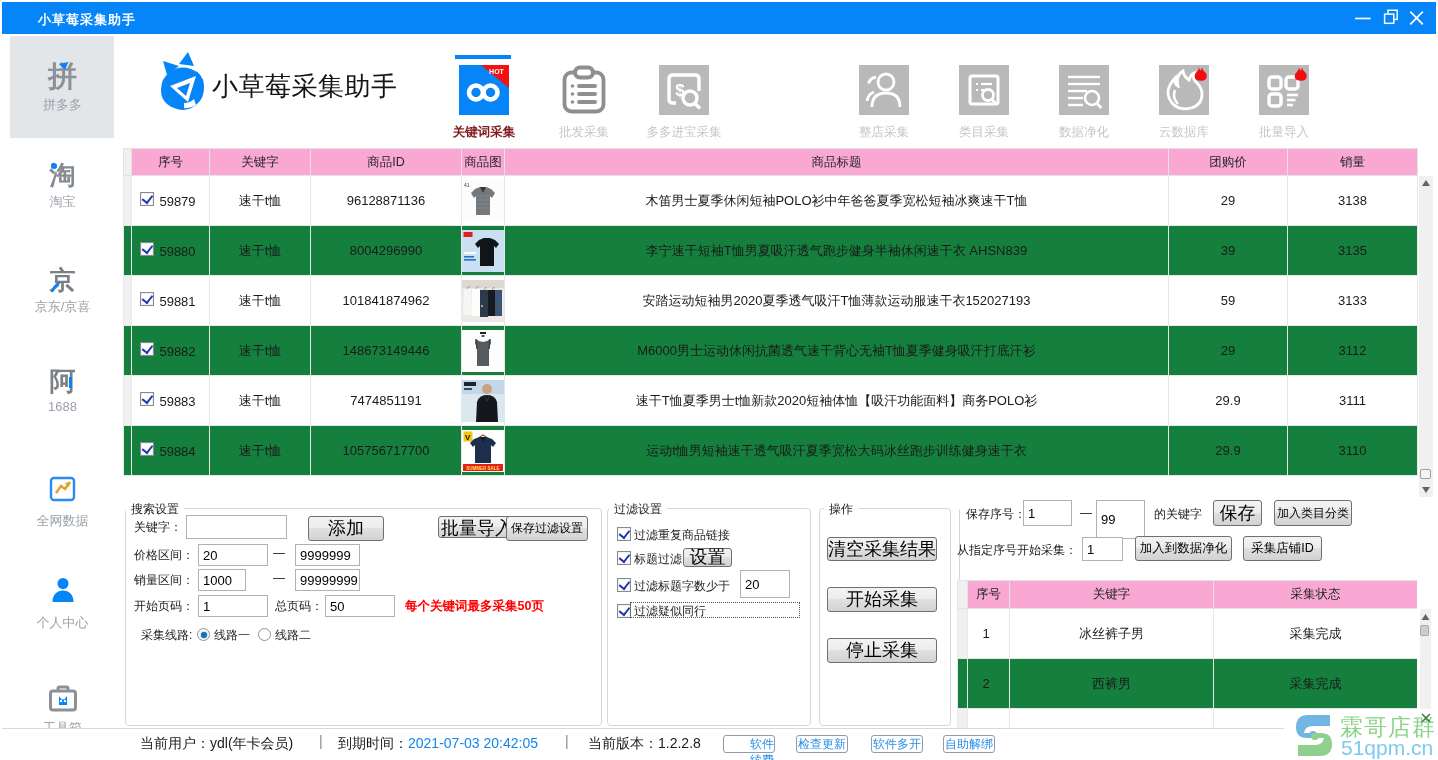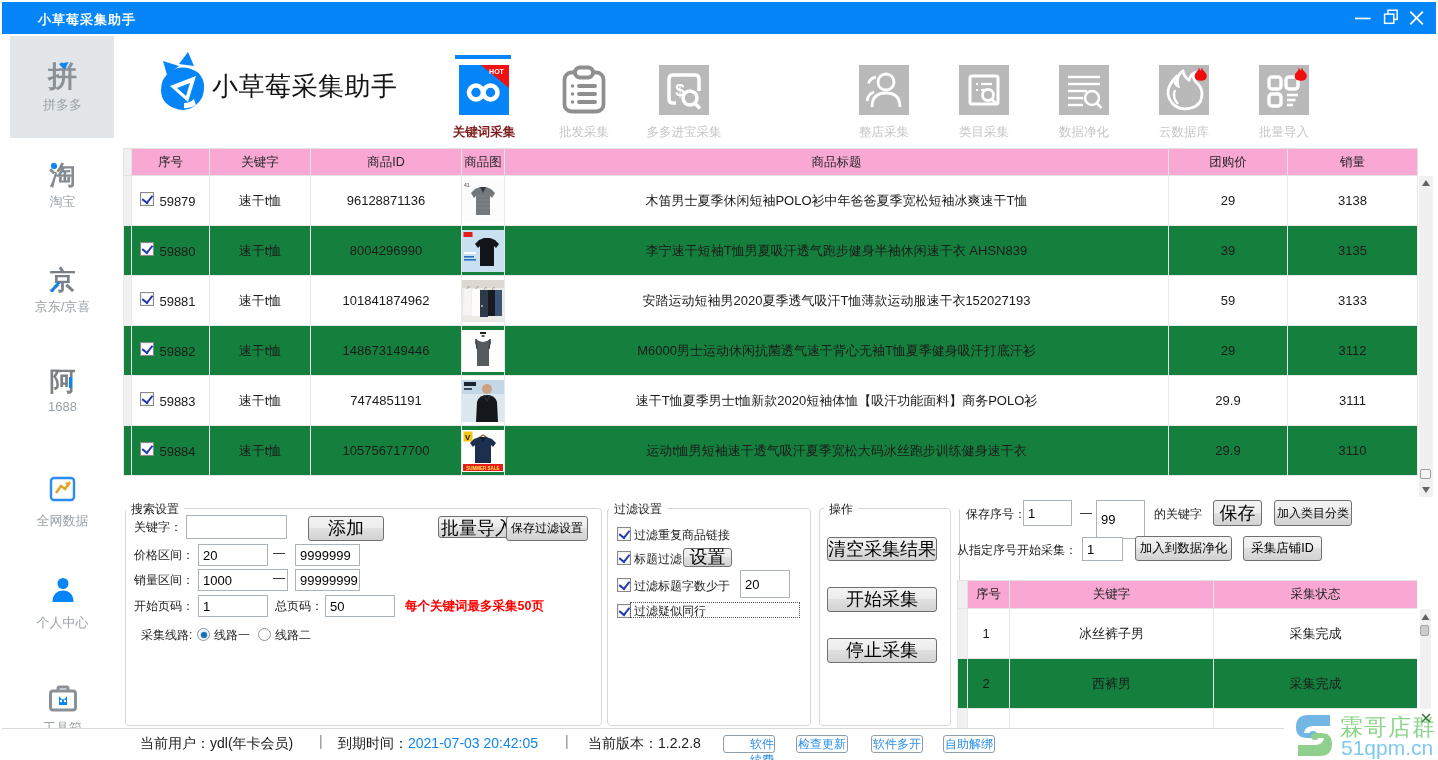--- a/index.html
+++ b/index.html
@@ -401,21 +401,21 @@
     <div class="lab" style="left:134px; top:519px;">关键字：</div>
     <input class="inp" style="left: 186px; top: 515px; width: 101px; height: 24px;" value="">
     <div class="btn7" style="left:308px; top:516px; width:76px; height:25px; line-height:23px;">添加</div>
     <div class="btn7" style="left:407px; top:516px; width:78px; height:22px; line-height:23px;margin-left:31px;">批量导入</div>
     <div class="btn7" style="left:506px; top:516px; width:82px; height:25px; line-height:23px; font-size:12px;">保存过滤设置</div>
     <div class="lab" style="left:134px; top:547px;">价格区间：</div>
     <input class="inp" style="left: 198px; top: 544px; width: 70px; height: 22px;" value="20">
     <div class="lab" style="left:273px; top:546px;">—</div>
     <input class="inp" style="left: 295px; top: 544px; width: 65px; height: 22px;" value="9999999">
     <div class="lab" style="left:134px; top:572px;">销量区间：</div>
-    <input class="inp" style="left: 198px; top: 569px; width: 90px; height: 22px;" value="1000">
+    <input class="inp" style="left: 198px; top: 569px; width: 48px; height: 22px;" value="1000">
     <div class="lab" style="left:273px; top:571px;">—</div>
     <input class="inp" style="left: 295px; top: 569px; width: 65px; height: 22px;" value="99999999">
     <div class="lab" style="left:134px; top:598px;">开始页码：</div>
     <input class="inp" style="left: 198px; top: 595px; width: 70px; height: 22px;" value="1">
     <div class="lab" style="left:275px; top:598px;">总页码：</div>
     <input class="inp" style="left: 325px; top: 595px; width: 70px; height: 22px;" value="50">
     <div class="lab" style="left:405px; top:598px; color:#f00; font-weight:bold; font-size:12.5px;">每个关键词最多采集50页</div>
     <div class="lab" style="left:141px; top:627px;">采集线路:</div>
     <span class="abs radio checked" style="left:197px; top:628px;"></span>
     <div class="lab" style="left:214px; top:627px;">线路一</div>

